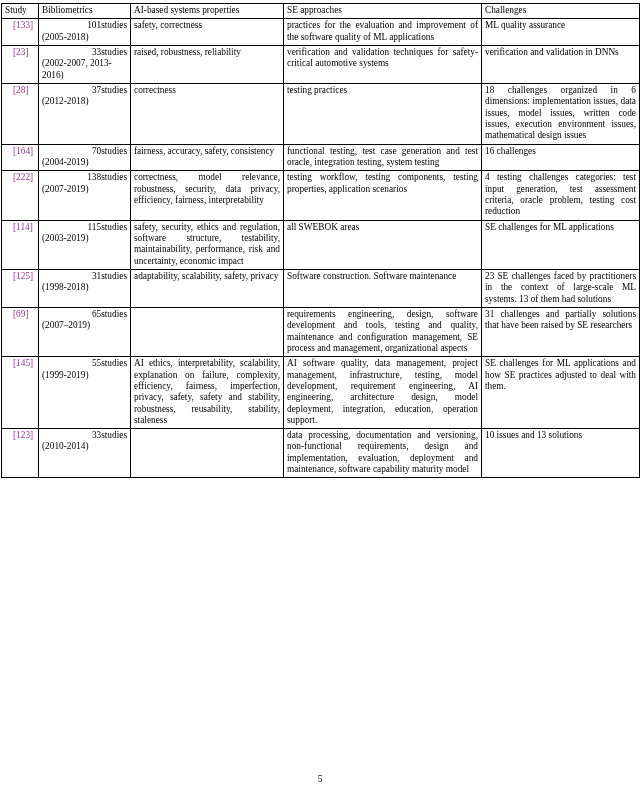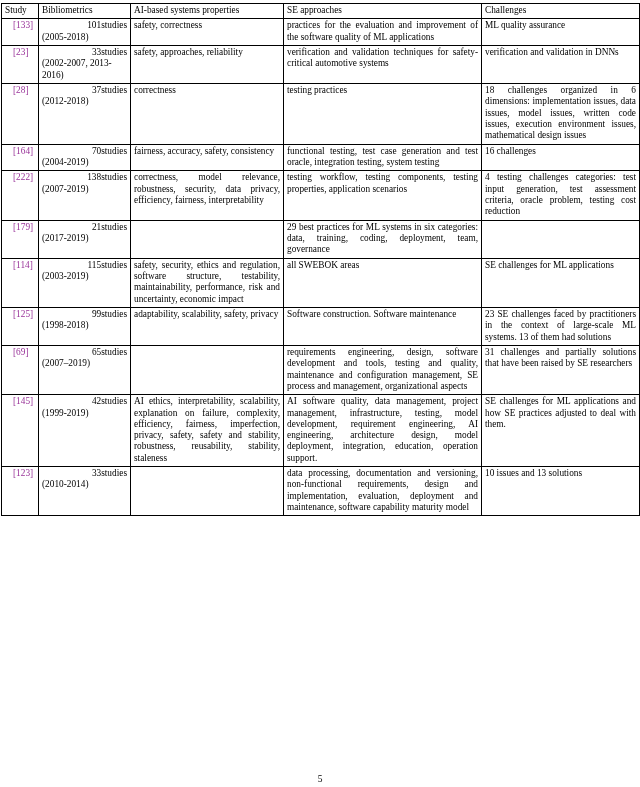--- a/index.html
+++ b/index.html
@@ -99,21 +99,21 @@
 
       <tr>
         <td><span class="cite">[23]</span></td>
         <td>
           <div class="biblio-line1">
               <span>33</span>
               <span>studies</span>
             </div>
           <div>(2002-2007, 2013-2016)</div>
         </td>
-        <td class="justify">safety, approaches, reliability</td>
+        <td class="justify">raised, robustness, reliability</td>
         <td class="justify">verification and validation techniques for safety-critical automotive systems</td>
         <td class="justify">verification and validation in DNNs</td>
       </tr>
 
       <tr>
         <td><span class="cite">[28]</span></td>
         <td>
           <div class="biblio-line1">
               <span>37</span>
               <span>studies</span>
@@ -146,53 +146,40 @@
               <span>138</span>
               <span>studies</span>
             </div>
           <div>(2007-2019)</div>
         </td>
         <td class="justify">correctness, model relevance, robustness, security, data privacy, efficiency, fairness, interpretability</td>
         <td class="justify">testing workflow, testing components, testing properties, application scenarios</td>
         <td class="justify">4 testing challenges categories: test input generation, test assessment criteria, oracle problem, testing cost reduction</td>
       </tr>
 
-      <tr>
-        <td><span class="cite">[179]</span></td>
-        <td>
-          <div class="biblio-line1">
-              <span>21</span>
-              <span>studies</span>
-            </div>
-          <div>(2017-2019)</div>
-        </td>
-        <td class="justify"></td>
-        <td class="justify">29 best practices for ML systems in six categories: data, training, coding, deployment, team, governance</td>
-        <td class="justify"></td>
-      </tr>
 
       <tr>
         <td><span class="cite">[114]</span></td>
         <td>
           <div class="biblio-line1">
               <span>115</span>
               <span>studies</span>
             </div>
           <div>(2003-2019)</div>
         </td>
         <td class="justify">safety, security, ethics and regulation, software structure, testability, maintainability, performance, risk and uncertainty, economic impact</td>
         <td class="justify">all SWEBOK areas</td>
         <td class="justify">SE challenges for ML applications</td>
       </tr>
 
       <tr>
         <td><span class="cite">[125]</span></td>
         <td>
           <div class="biblio-line1">
-              <span>99</span>
+              <span>31</span>
               <span>studies</span>
             </div>
           <div>(1998-2018)</div>
         </td>
         <td class="justify">adaptability, scalability, safety, privacy</td>
         <td class="justify">Software construction. Software maintenance</td>
         <td class="justify">23 SE challenges faced by practitioners in the context of large-scale ML systems. 13 of them had solutions</td>
       </tr>
 
       <tr>
@@ -206,21 +193,21 @@
         </td>
         <td class="justify"></td>
         <td class="justify">requirements engineering, design, software development and tools, testing and quality, maintenance and configuration management, SE process and management, organizational aspects</td>
         <td class="justify">31 challenges and partially solutions that have been raised by SE researchers</td>
       </tr>
 
       <tr>
         <td><span class="cite">[145]</span></td>
         <td>
           <div class="biblio-line1">
-              <span>42</span>
+              <span>55</span>
               <span>studies</span>
             </div>
           <div>(1999-2019)</div>
         </td>
         <td class="justify">AI ethics, interpretability, scalability, explanation on failure, complexity, efficiency, fairness, imperfection, privacy, safety, safety and stability, robustness, reusability, stability, staleness</td>
         <td class="justify">AI software quality, data management, project management, infrastructure, testing, model development, requirement engineering, AI engineering, architecture design, model deployment, integration, education, operation support.</td>
         <td class="justify">SE challenges for ML applications and how SE practices adjusted to deal with them.</td>
       </tr>
 
       <tr>

